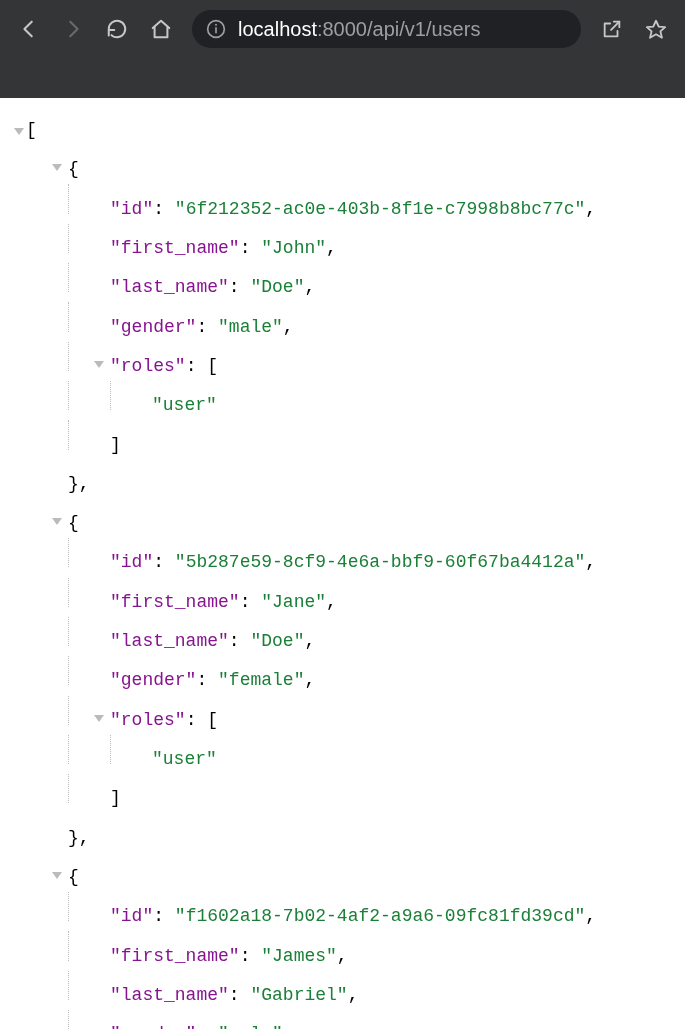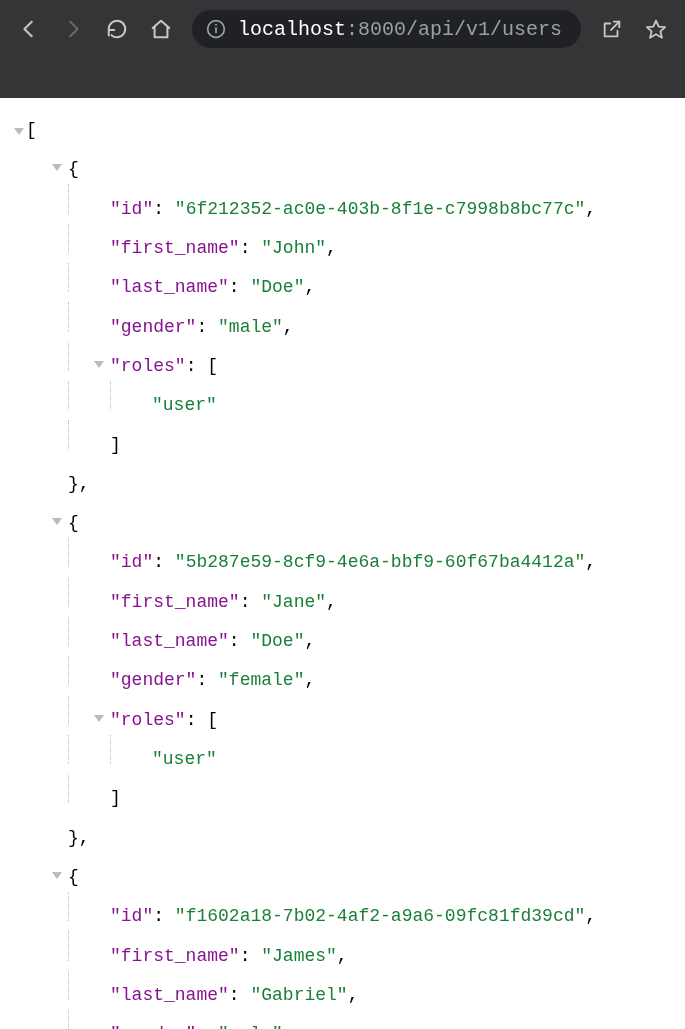--- a/index.html
+++ b/index.html
@@ -32,21 +32,21 @@
   .toolbar .disabled { color: #6a6a6a; }
   .url-bar {
     flex: 1;
     background: #202124;
     height: 38px;
     border-radius: 19px;
     display: flex;
     align-items: center;
     padding: 0 14px;
     color: #dcdcdc;
-    font-family: Liberation Mono, monospace;
+    font-family: Liberation Sans, sans-serif;
     font-size: 20px;
     gap: 12px;
     margin: 9px 6px;
   }
   .url-bar .info-icon {
     width: 20px; height: 20px;
     display:flex;align-items:center;justify-content:center;
     color:#9aa0a6;
     font-weight:bold;
   }

